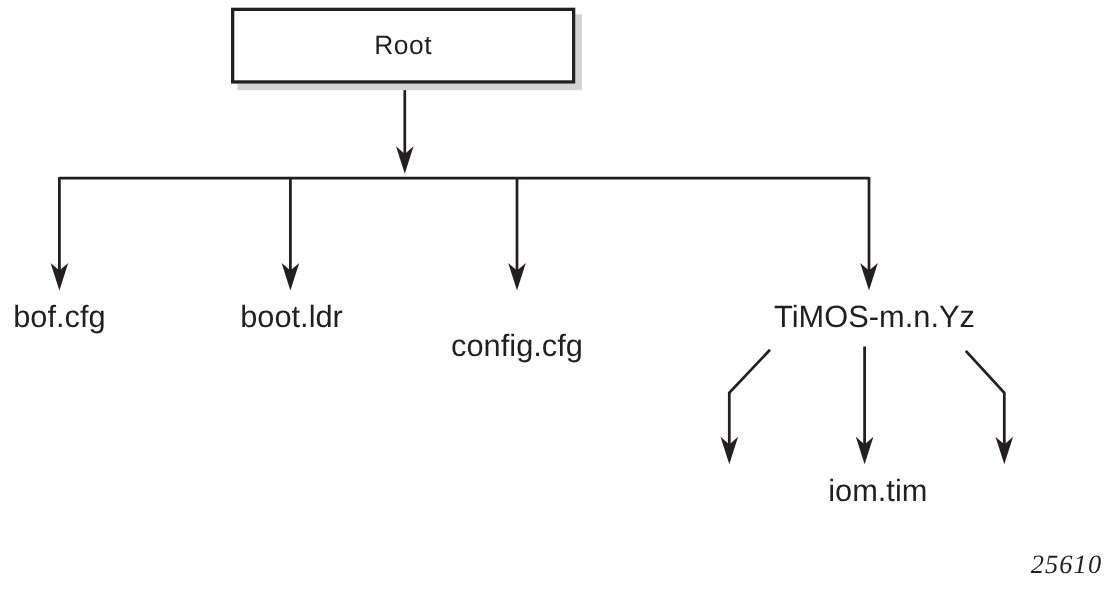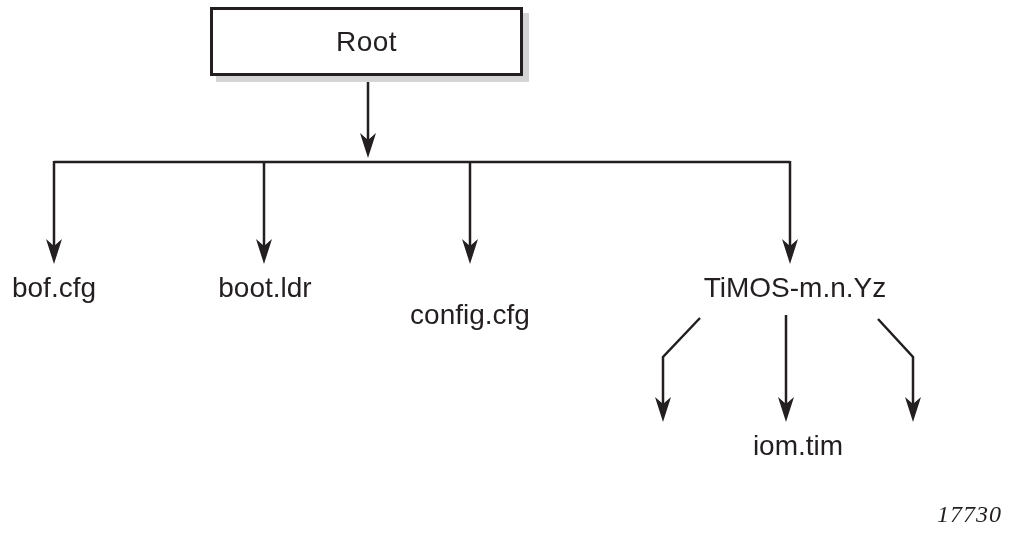--- a/index.html
+++ b/index.html
@@ -37,21 +37,21 @@
     left: 210px; top: 7px;
     width: 313px; height: 69px;
     background: var(--bg);
     border: 3px solid var(--line);
     box-shadow: 6px 6px 0 var(--shadow);
     display: flex;
     align-items: center;
     justify-content: center;
   }
   .root-box span {
-    font-size: 28px;
+    font-size: 24px;
     letter-spacing: 0.5px;
   }
   .node-label {
     position: absolute;
     top: 272px;
     width: 300px;
     text-align: center;
     font-size: 28px;
     white-space: nowrap;
   }
@@ -119,15 +119,15 @@
   <div class="node-label" style="left:115px;">boot.ldr</div>
   <div class="node-label" style="left:320px;margin-top:27px;">config.cfg</div>
   <div class="node-label" style="left:645px;">TiMOS-m.n.Yz</div>
 
   <div class="lvl2-block">
     <div class="lvl2-row">
       <span>iom.tim</span>
     </div>
   </div>
 
-  <div class="figure-number">17730</div>
+  <div class="figure-number">25610</div>
 
 </div>
 
 </body></html>

